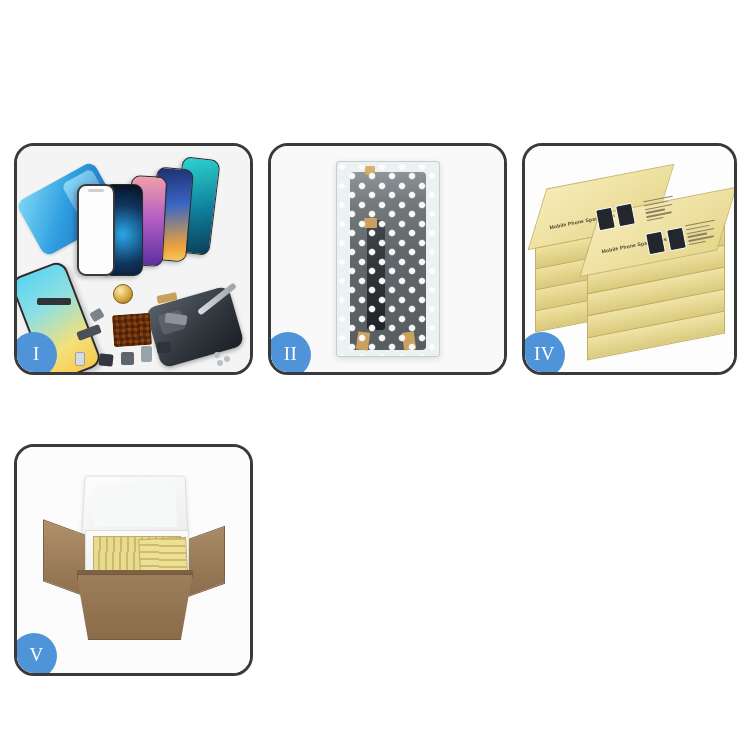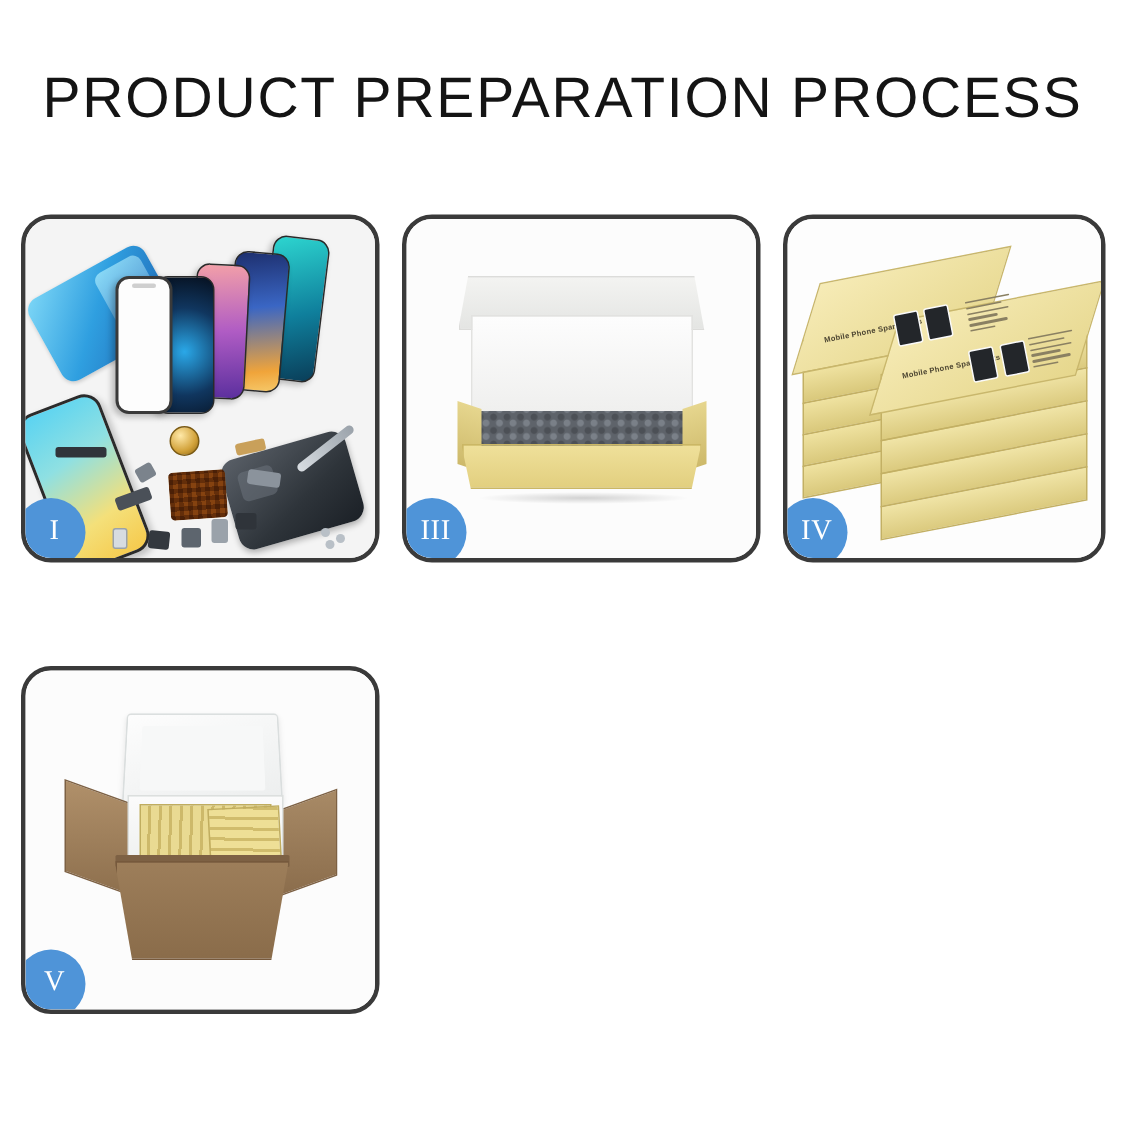--- a/index.html
+++ b/index.html
@@ -365,21 +365,20 @@
     position: absolute; left: 14px; bottom: -4px; width: 140px; height: 8px;
     background: radial-gradient(ellipse at center, rgba(0,0,0,.14), transparent 70%);
   }
 </style>
 </head>
 <body>
 
 <div class="page">
 
   <div class="header">
-    <div class="title">PRODUCT PREPARATION PROCESS</div>
   </div>
 
   <div class="grid">
 
     <div class="panel p1">
       <div class="stage">
         <div class="scene1">
           <div class="film"></div>
           <div class="fan">
             <div class="ph ph1"></div>
@@ -406,35 +405,36 @@
           <div class="screws">
               <i></i>
               <i></i>
               <i></i>
             </div>
         </div>
       </div>
       <div class="badge">I</div>
     </div>
 
-
-    <div class="panel p3">
+    <div class="panel p2">
       <div class="stage">
-        <div class="openbox3">
-          <div class="ob3-backflap"></div>
-          <div class="ob3-foam"></div>
-          <div class="ob3-grey"></div>
-          <div class="ob3-left"></div>
-          <div class="ob3-right"></div>
-          <div class="ob3-front"></div>
-          <div class="ob3-shadow"></div>
+        <div class="bubblepack">
+          <div class="inner"></div>
+          <div class="flex"></div>
+          <div class="tape t1"></div>
+          <div class="tape t2"></div>
+          <div class="tape t3"></div>
+          <div class="tape t4"></div>
+          <div class="bubbles2"></div>
+          <div class="bubbles"></div>
         </div>
       </div>
-      <div class="badge">III</div>
+      <div class="badge">II</div>
     </div>
+
 
     <div class="panel p4">
       <div class="stage">
         <div class="stack">
           <div class="col1">
             <div class="layer" style="top:0px"></div>
             <div class="layer" style="top:21px"></div>
             <div class="layer" style="top:42px"></div>
             <div class="layer" style="top:63px"></div>
             <div class="layer" style="top:84px"></div>

